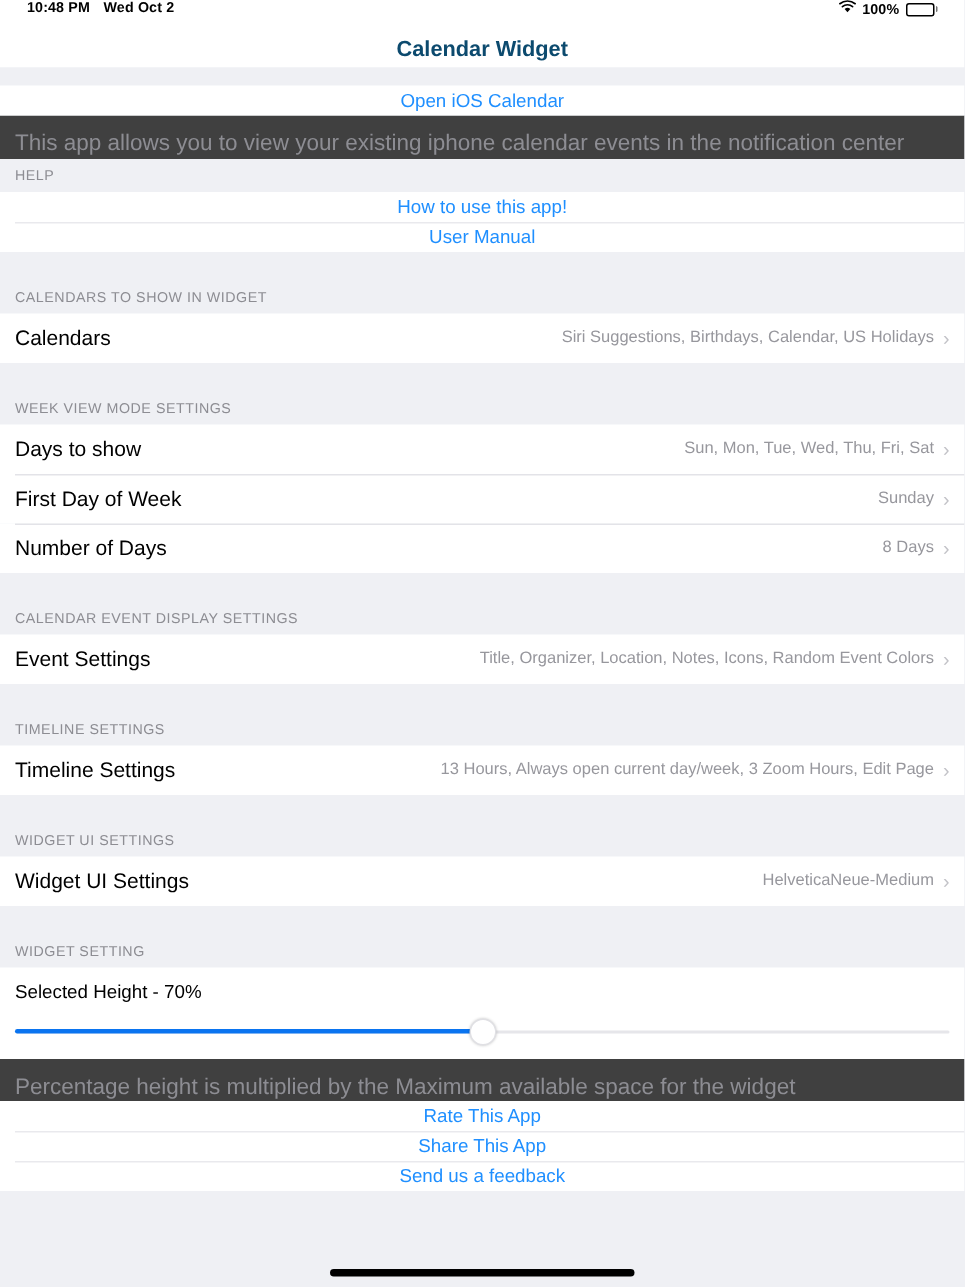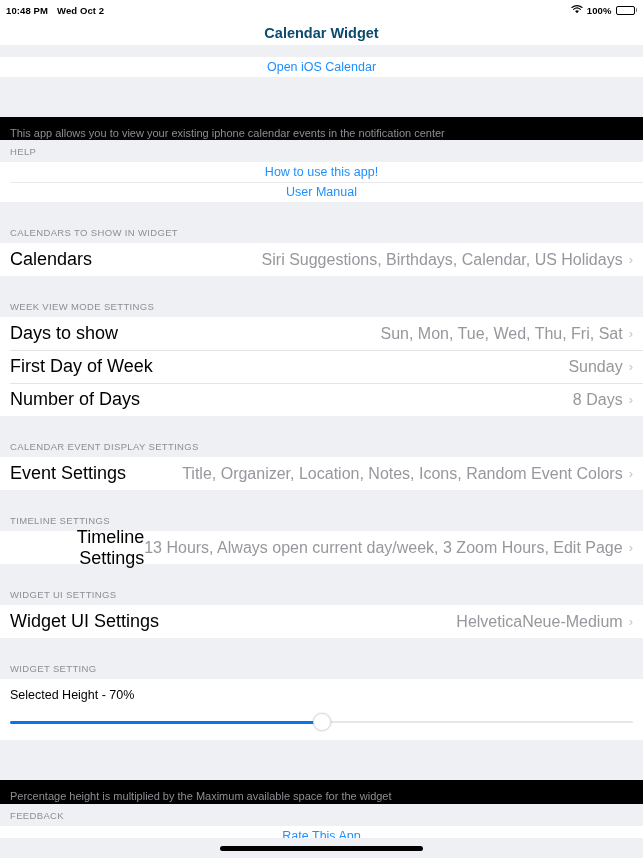--- a/index.html
+++ b/index.html
@@ -13,22 +13,22 @@
     position: relative;
     width: 643px; height: 858px;
     background: #eff0f4;
   }
 
   
   .statusbar {
     height: 20px;
     background: #ffffff;
     display: flex;
-    align-items: center;
-    padding: 0 6px;
+    align-items: flex-start;
+    padding: 0 18px;
     font-size: 9.5px;
     color: #000;
     font-weight: bold;
     letter-spacing: 0.1px;
   }
   .sb-left { display: flex; gap: 9px; align-items: center; }
   .sb-right { margin-left: auto; display: flex; gap: 4px; align-items: center; }
   .wifi-icon { display: block; }
   .battery {
     display: flex; align-items: center;
@@ -68,51 +68,49 @@
     background: #eff0f4;
     color: #8d8d93;
     font-size: 9.5px;
     letter-spacing: .35px;
     padding: 0 0 5px 10px;
     display: flex;
     align-items: flex-end;
     height: 22px;
   }
   .section-footer {
-    background: #000000;
+    background: #404040;
     color: #8d8d93;
-    font-size: 11px;
+    font-size: 15px;
     padding: 9px 10px 0 10px;
     line-height: 1.3;
-    margin-top: 40px;
   }
 
   .cell {
     background: #ffffff;
     height: 33px;
     display: flex;
     align-items: center;
     padding: 0 10px;
     position: relative;
   }
   .cell + .cell::before {
     content: "";
     position: absolute;
     left: 10px; right: 0; top: 0;
     height: 1px;
     background: #e3e3e8;
   }
   .cell-title {
-    font-size: 18px;
+    font-size: 14px;
     color: #000;
-    text-align: right;
   }
   .cell-value {
     margin-left: auto;
-    font-size: 16px;
+    font-size: 11px;
     color: #97979d;
     white-space: nowrap;
   }
   .chevron {
     margin-left: 6px;
     color: #c3c3c8;
     font-size: 13px;
     line-height: 1;
     font-weight: 300;
   }
@@ -298,21 +296,20 @@
   <div class="slider-cell">
     <div class="slider-label">Selected Height - 70%</div>
     <div class="slider-track-wrap">
       <div class="slider-track"></div>
       <div class="slider-fill" id="slider-fill" style="width: 50%;"></div>
       <div class="slider-thumb" id="slider-thumb" style="left: 50%;"></div>
     </div>
   </div>
   <div class="section-footer">Percentage height is multiplied by the Maximum available space for the widget</div>
 
-  <div class="section-header">FEEDBACK</div>
   <div class="cell-link">
     <span class="link-text">Rate This App</span>
   </div>
   <div class="cell-link">
     <span class="link-text">Share This App</span>
   </div>
   <div class="cell-link">
     <span class="link-text">Send us a feedback</span>
   </div>
 

